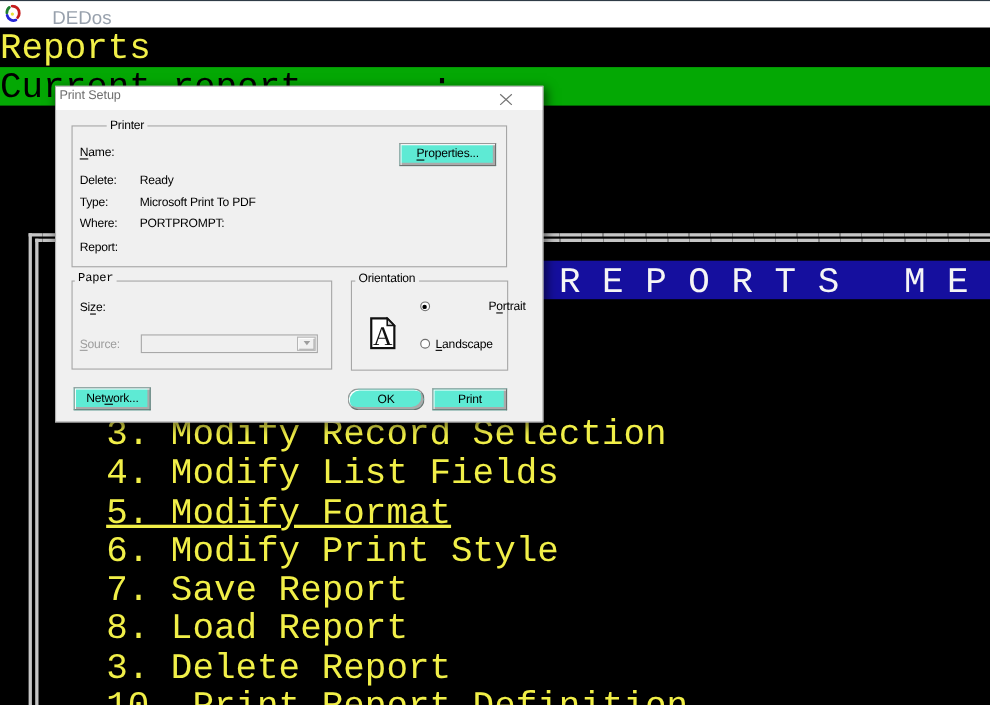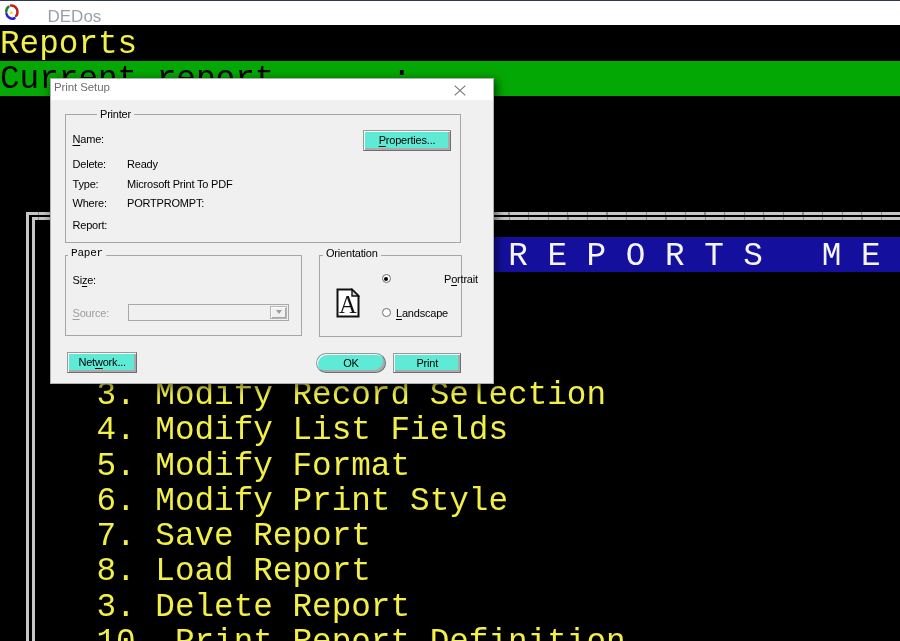--- a/index.html
+++ b/index.html
@@ -50,21 +50,21 @@
   <div id="hline1" class="abs"></div>
   <div id="hline2" class="abs"></div>
   <div id="vline1" class="abs"></div>
   <div id="vline2" class="abs"></div>
 
   <div class="abs" style="left:58.8px;top:236.9px;width:841.2px;height:35.25px;background:#150f9e;"></div>
   <div class="abs dos" style="left:508.2px;top:236.9px;color:#f5f5f5;">R E P O R T S   M E N U</div>
 
   <div class="abs dos" style="left:96.5px;top:376.4px;">3. Modify Record Selection</div>
   <div class="abs dos" style="left:96.5px;top:411.65px;">4. Modify List Fields</div>
-  <div class="abs dos" style="left:96.5px;top:446.9px;">5. Modify Format</div>
+  <div class="abs dos" style="left:96.5px;top:446.9px;text-decoration:underline;">5. Modify Format</div>
   <div class="abs dos" style="left:96.5px;top:482.15px;">6. Modify Print Style</div>
   <div class="abs dos" style="left:96.5px;top:517.4px;">7. Save Report</div>
   <div class="abs dos" style="left:96.5px;top:552.65px;text-align:right;">8. Load Report</div>
   <div class="abs dos" style="left:96.5px;top:587.9px;">3. Delete Report</div>
   <div class="abs dos" style="left:96.5px;top:623.15px;">10. Print Report Definition</div>
 
   <div class="dlg">
     <div class="abs" style="left:0;top:0;right:0;height:21.5px;background:#fff;"></div>
     <div class="abs" style="left:3px;top:2.5px;font-size:11.5px;letter-spacing:-0.1px;color:#6f6f6f;">Print Setup</div>
     <svg class="abs" style="left:402.7px;top:6px;" width="12" height="11" viewBox="0 0 12 11">

